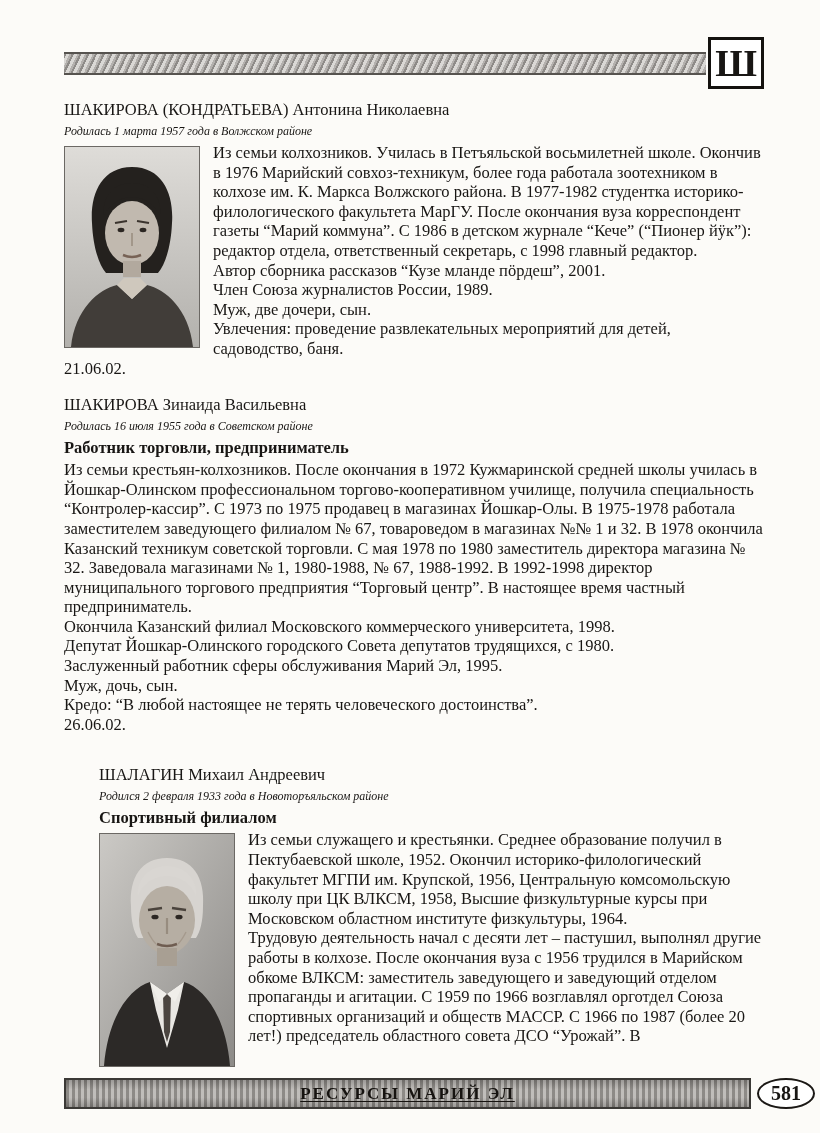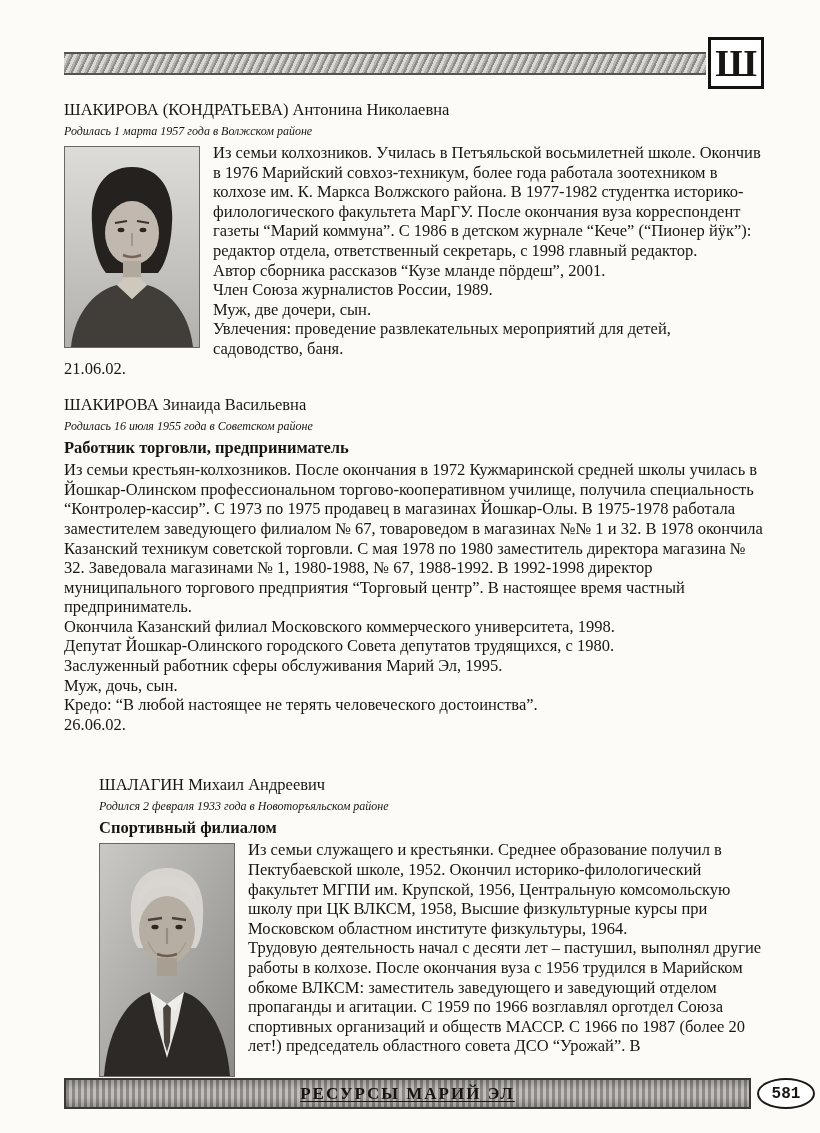--- a/index.html
+++ b/index.html
@@ -22,21 +22,21 @@
     width:50px;height:46px;margin-left:2px;background:#ffffff;
     border:3px solid #14120f;
     display:flex;align-items:center;justify-content:center;
     font-weight:700;font-size:38px;line-height:1;
   }
 
   
   .entry{clear:both;}
   .e1{margin-top:13px;}
   .e2{margin-top:16px;}
-  .e3{margin-top:40px;padding-left:35px;}
+  .e3{margin-top:30px;padding-left:35px;}
   .entry-name{font-size:16.5px;font-weight:400;margin:0;line-height:21px;}
   .entry-born{font-size:12px;font-style:italic;margin:1px 0 2px;line-height:20px;}
   .entry-occ{font-size:16.5px;font-weight:700;margin:0 0 2px;line-height:20px;}
   .entry-body p{margin:0;font-size:16.5px;line-height:19.6px;}
 
   .photo{float:left;margin:3px 13px 5px 0;border:1px solid #6b6864;display:block;background:#c9c7c3;}
   .photo-1{width:134px;height:200px;}
   .photo-3{width:134px;height:232px;}
   .photo svg{display:block;width:100%;height:100%;}
 
@@ -51,21 +51,21 @@
     display:flex;align-items:center;justify-content:center;
   }
   .footer-title{
     font-weight:700;font-size:17px;letter-spacing:2px;color:#161310;
     text-decoration:underline;text-underline-offset:2px;
   }
   .page-num{
     width:54px;height:27px;margin-left:6px;background:#fff;
     border:2px solid #1b1815;border-radius:50%;
     display:flex;align-items:center;justify-content:center;
-    font-weight:700;font-size:16px;font-family:Liberation Mono, monospace;
+    font-weight:700;font-size:20px;
   }
 </style>
 </head>
 <body>
 
 <div class="page">
 
   <div class="band-row">
     <div class="band"></div>
     <div class="letter-box">Ш</div>

